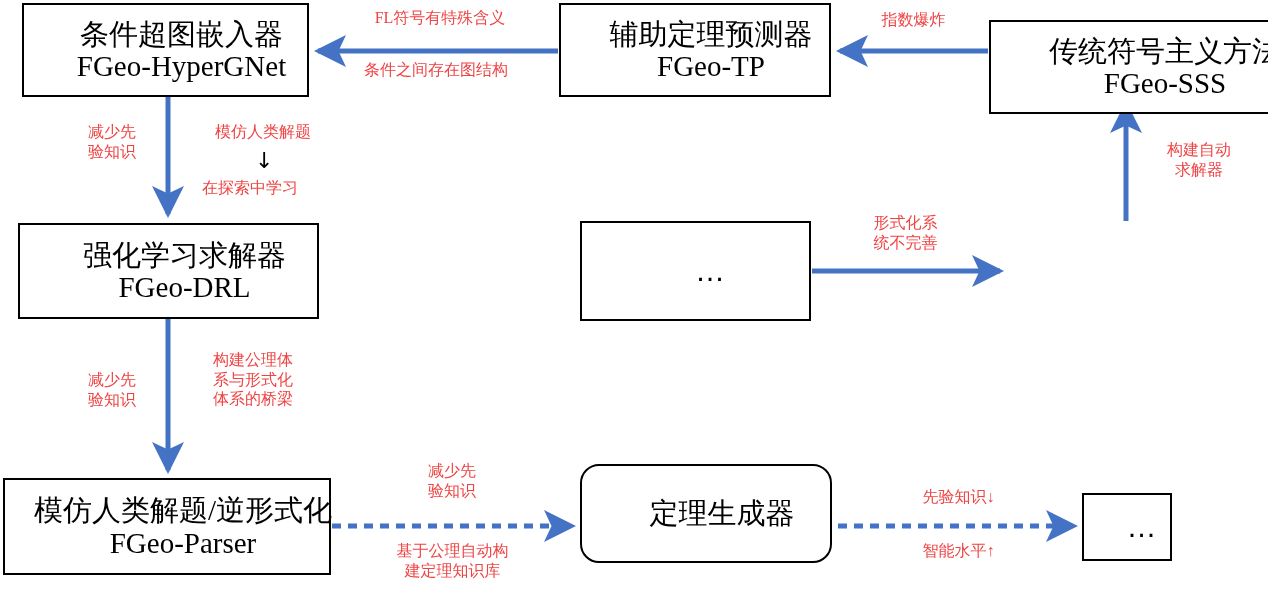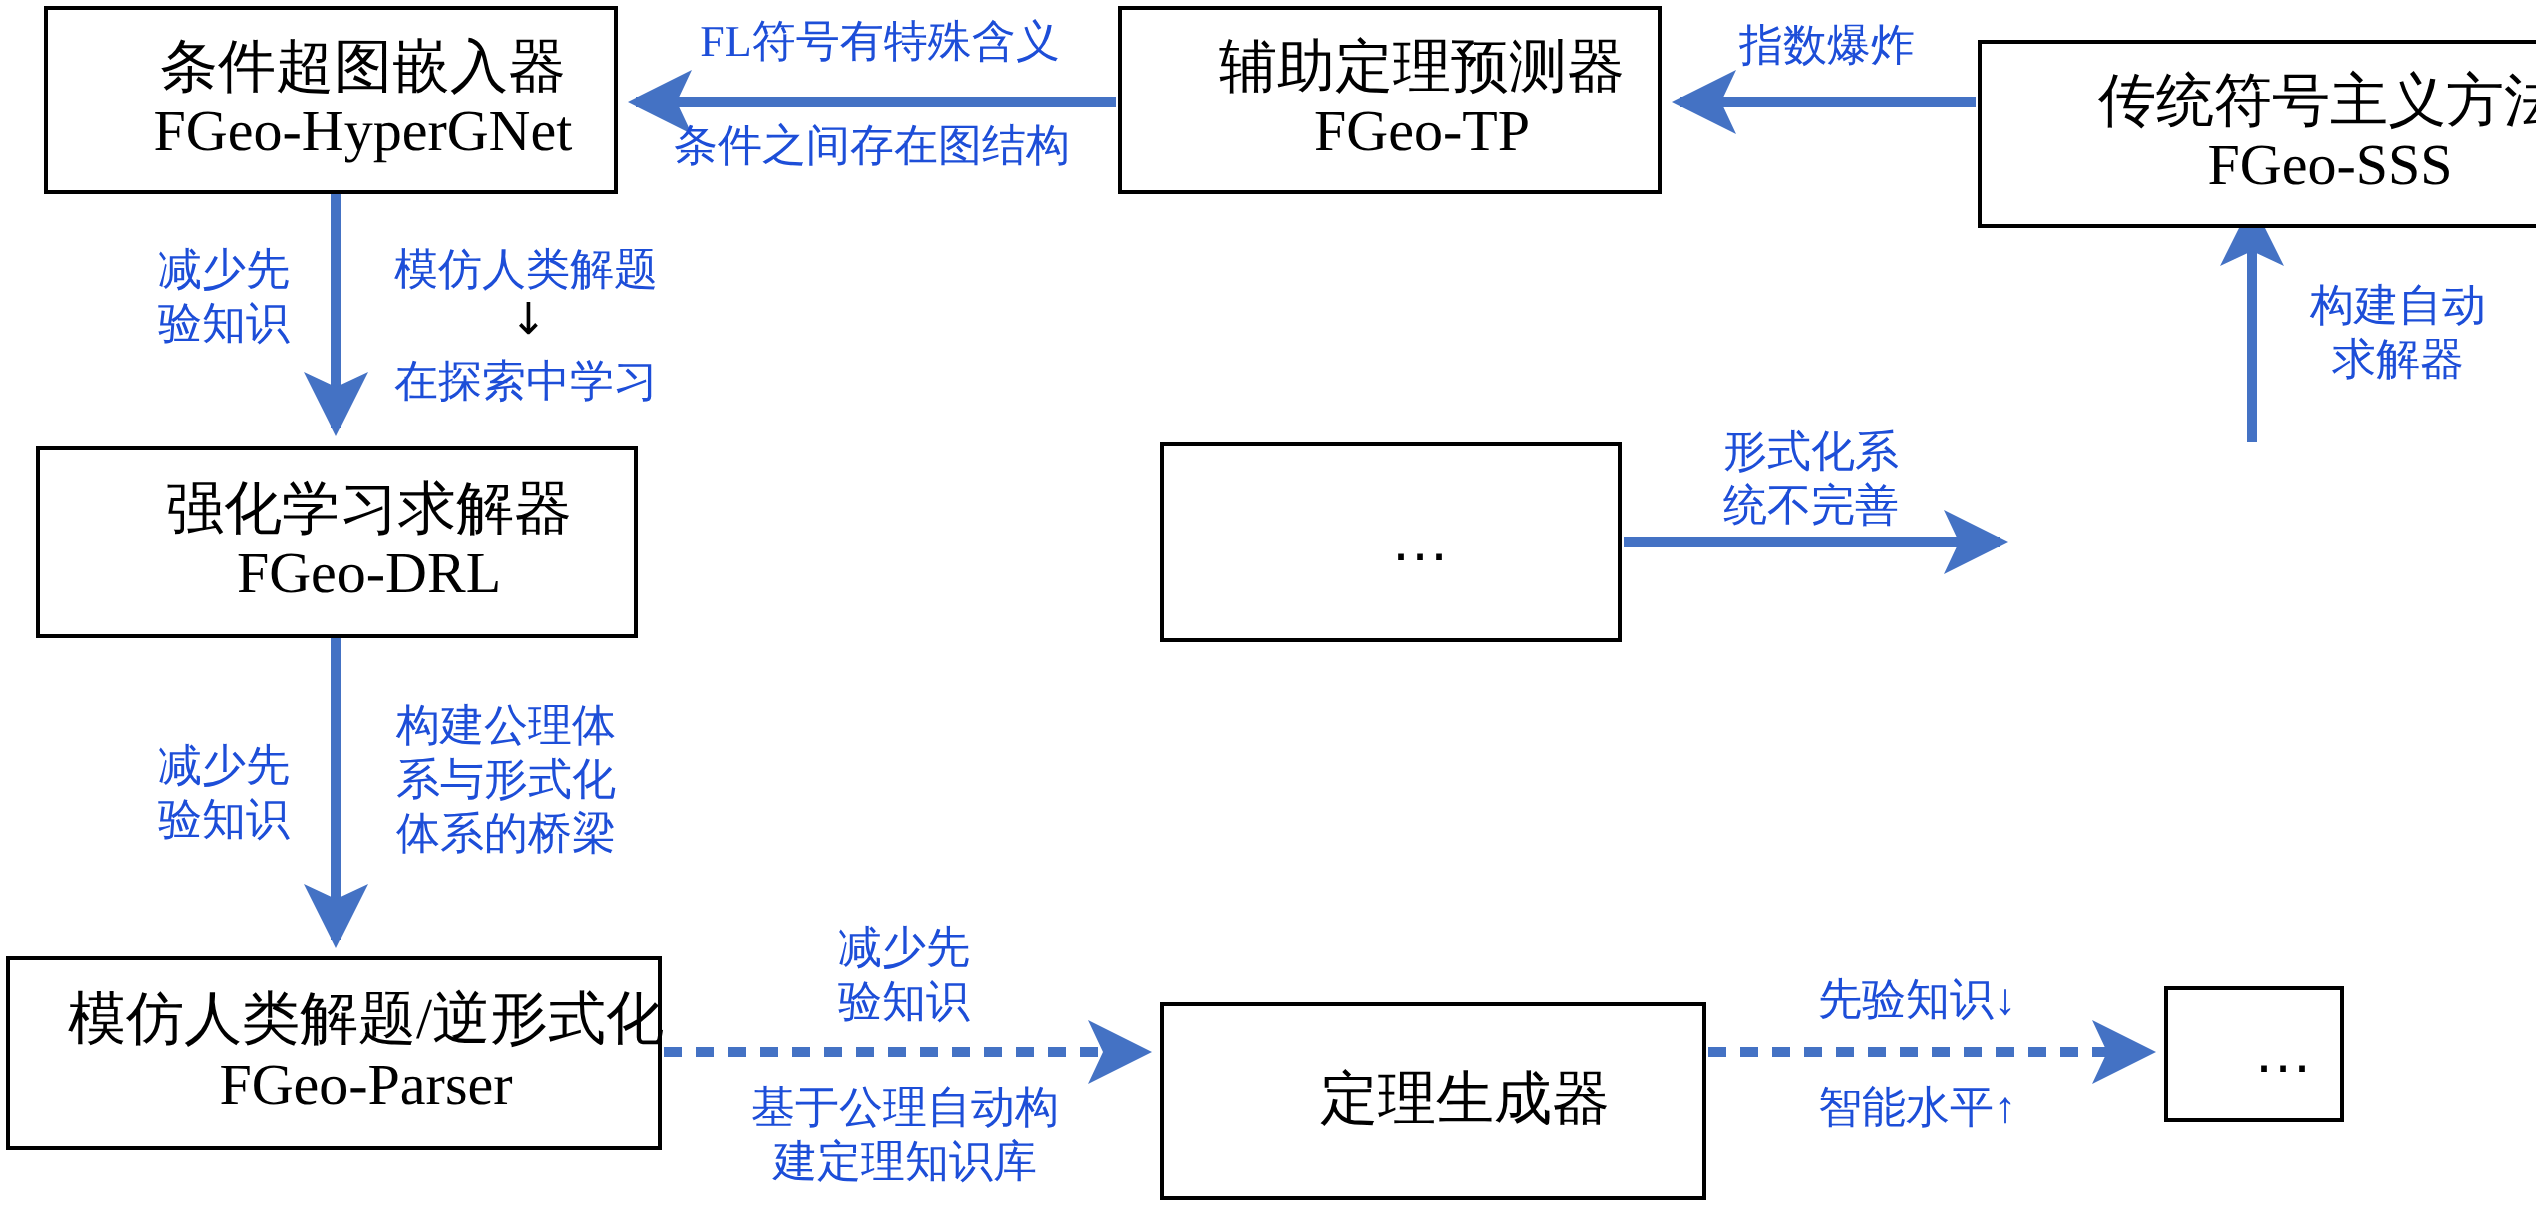--- a/index.html
+++ b/index.html
@@ -32,22 +32,22 @@
   }
   .node .ln1 { font-size: 29px; white-space: nowrap; }
   .node .ln2 { font-size: 29px; white-space: nowrap; }
   .node.ellipsis .ln1 {
     font-size: 30px;
     letter-spacing: 3px;
     font-family: "Liberation Sans", sans-serif;
   }
   .edge-label {
     position: absolute;
-    font-size: 22px;
-    color: #1d4ed8;
+    font-size: 16px;
+    color: #ef4444;
     text-align: center;
     line-height: 1.22;
     white-space: nowrap;
     z-index: 4;
     font-family: "Liberation Serif", "DejaVu Serif", serif;
   }
   .edge-label.stack { white-space: normal; }
   svg.wires {
     position: absolute;
     left: 0; top: 0;
@@ -120,42 +120,42 @@
   <div class="node ellipsis" style="left:580px; top:221px; width:231px; height:100px;">
     <div class="ln1">…</div>
   </div>
 
 
   <div class="node" style="left:3px; top:478px; width:328px; height:97px;">
     <div class="ln1">模仿人类解题/逆形式化</div>
     <div class="ln2">FGeo-Parser</div>
   </div>
 
-  <div class="node" style="left:580px; top:501px; width:273px; height:99px;">
+  <div class="node" style="left:580px; top:464px; width:252px; height:99px;border-radius:19px;">
     <div class="ln1">定理生成器</div>
   </div>
 
   <div class="node ellipsis" style="left:1082px; top:493px; width:90px; height:68px;">
     <div class="ln1">…</div>
   </div>
 
   <div class="edge-label" style="left:851px; top:10px; width:125px;">指数爆炸</div>
 
   <div class="edge-label" style="left:330px; top:8px; width:220px;">FL符号有特殊含义</div>
 
   <div class="edge-label" style="left:320px; top:60px; width:232px;">条件之间存在图结构</div>
 
   <div class="edge-label stack" style="left:62px; top:122px; width:100px; white-space:pre-line;">减少先
 验知识</div>
 
   <div class="edge-label" style="left:183px; top:122px; width:160px;">模仿人类解题</div>
 
   <div class="mini-arrow" style="left:255px; top:150px;">↓</div>
 
-  <div class="edge-label" style="left:183px; top:178px; width:160px;font-family:Liberation Serif, serif;">在探索中学习</div>
+  <div class="edge-label" style="left:170px; top:178px; width:160px;font-family:Liberation Serif, serif;">在探索中学习</div>
 
   <div class="edge-label stack" style="left:1139px; top:140px; width:120px; white-space:pre-line; text-align:center;">构建自动
 求解器</div>
 
   <div class="edge-label stack" style="left:843px; top:213px; width:125px; white-space:pre-line;">形式化系
 统不完善</div>
 
   <div class="edge-label stack" style="left:62px; top:370px; width:100px; white-space:pre-line;">减少先
 验知识</div>
 

